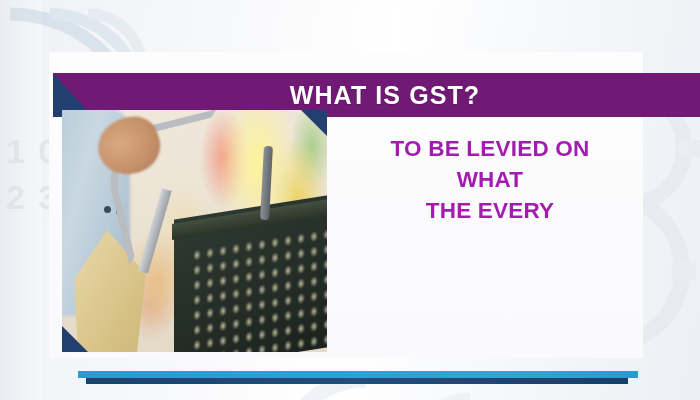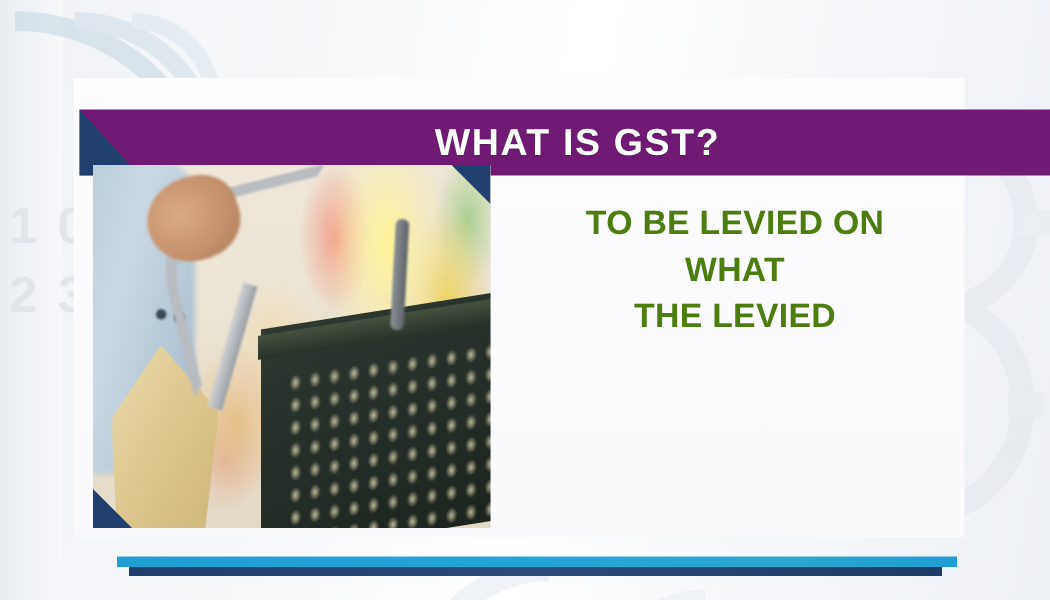--- a/index.html
+++ b/index.html
@@ -221,21 +221,21 @@
     border-left: 26px solid #21406f;
     border-top: 26px solid transparent;
   }
 
   
   .text-block {
     position: absolute;
     left: 292px; top: 28px;
     width: 290px;
     text-align: center;
-    color: #4d7c0f;
+    color: #a21caf;
     font-size: 22.5px;
     font-weight: 700;
     line-height: 31px;
     letter-spacing: .2px;
   }
   .text-block .ln { display: block; white-space: nowrap; }
 
   
   .footer-cyan {
     position: absolute;
@@ -323,21 +323,21 @@
         <div class="ph-handle-bar"></div>
         <div class="ph-hand"></div>
       </div>
       <div class="photo-corner photo-corner-tr"></div>
       <div class="photo-corner photo-corner-bl"></div>
     </div>
 
     <div class="text-block">
       <span class="ln">TO BE LEVIED ON</span>
       <span class="ln">WHAT</span>
-      <span class="ln">THE LEVIED</span>
+      <span class="ln">THE EVERY</span>
     </div>
 
   </div>
 
   <div class="footer-cyan"></div>
   <div class="footer-navy"></div>
 
 </div>
 
 </body></html>

